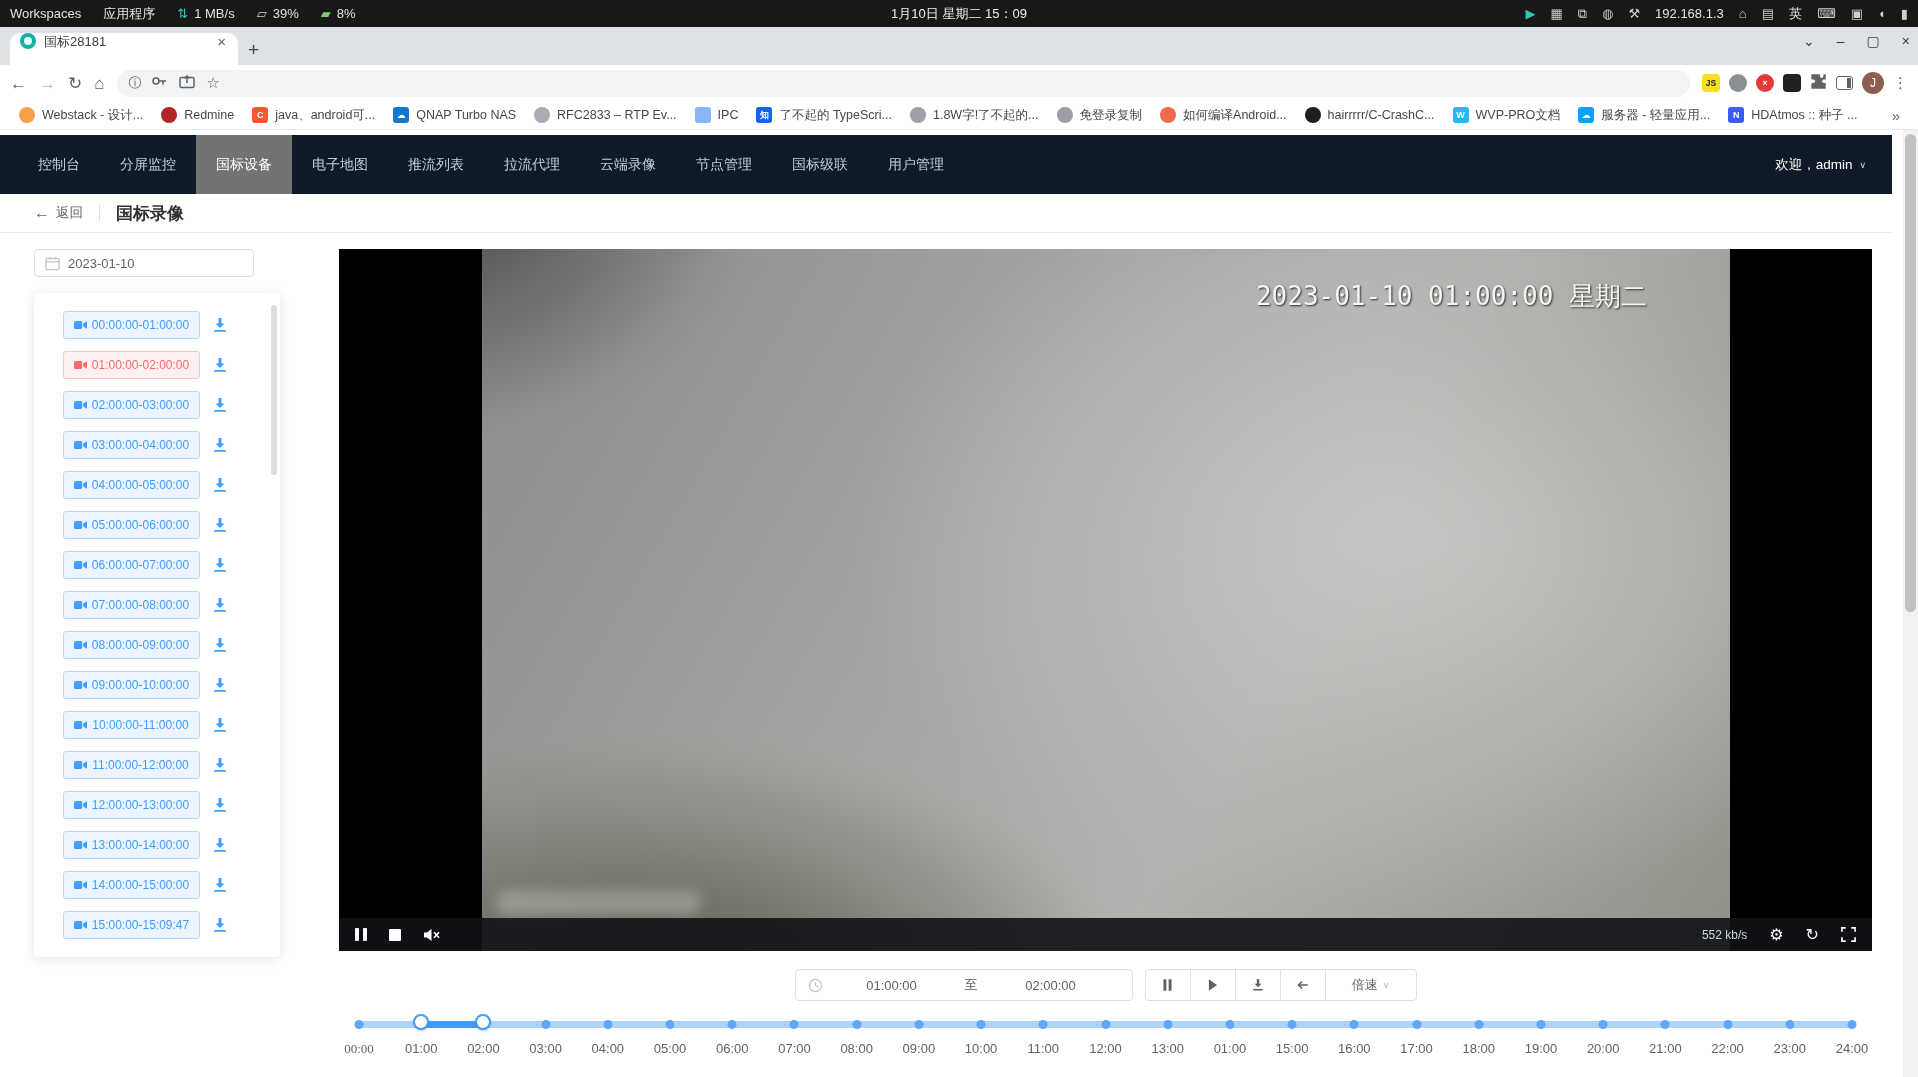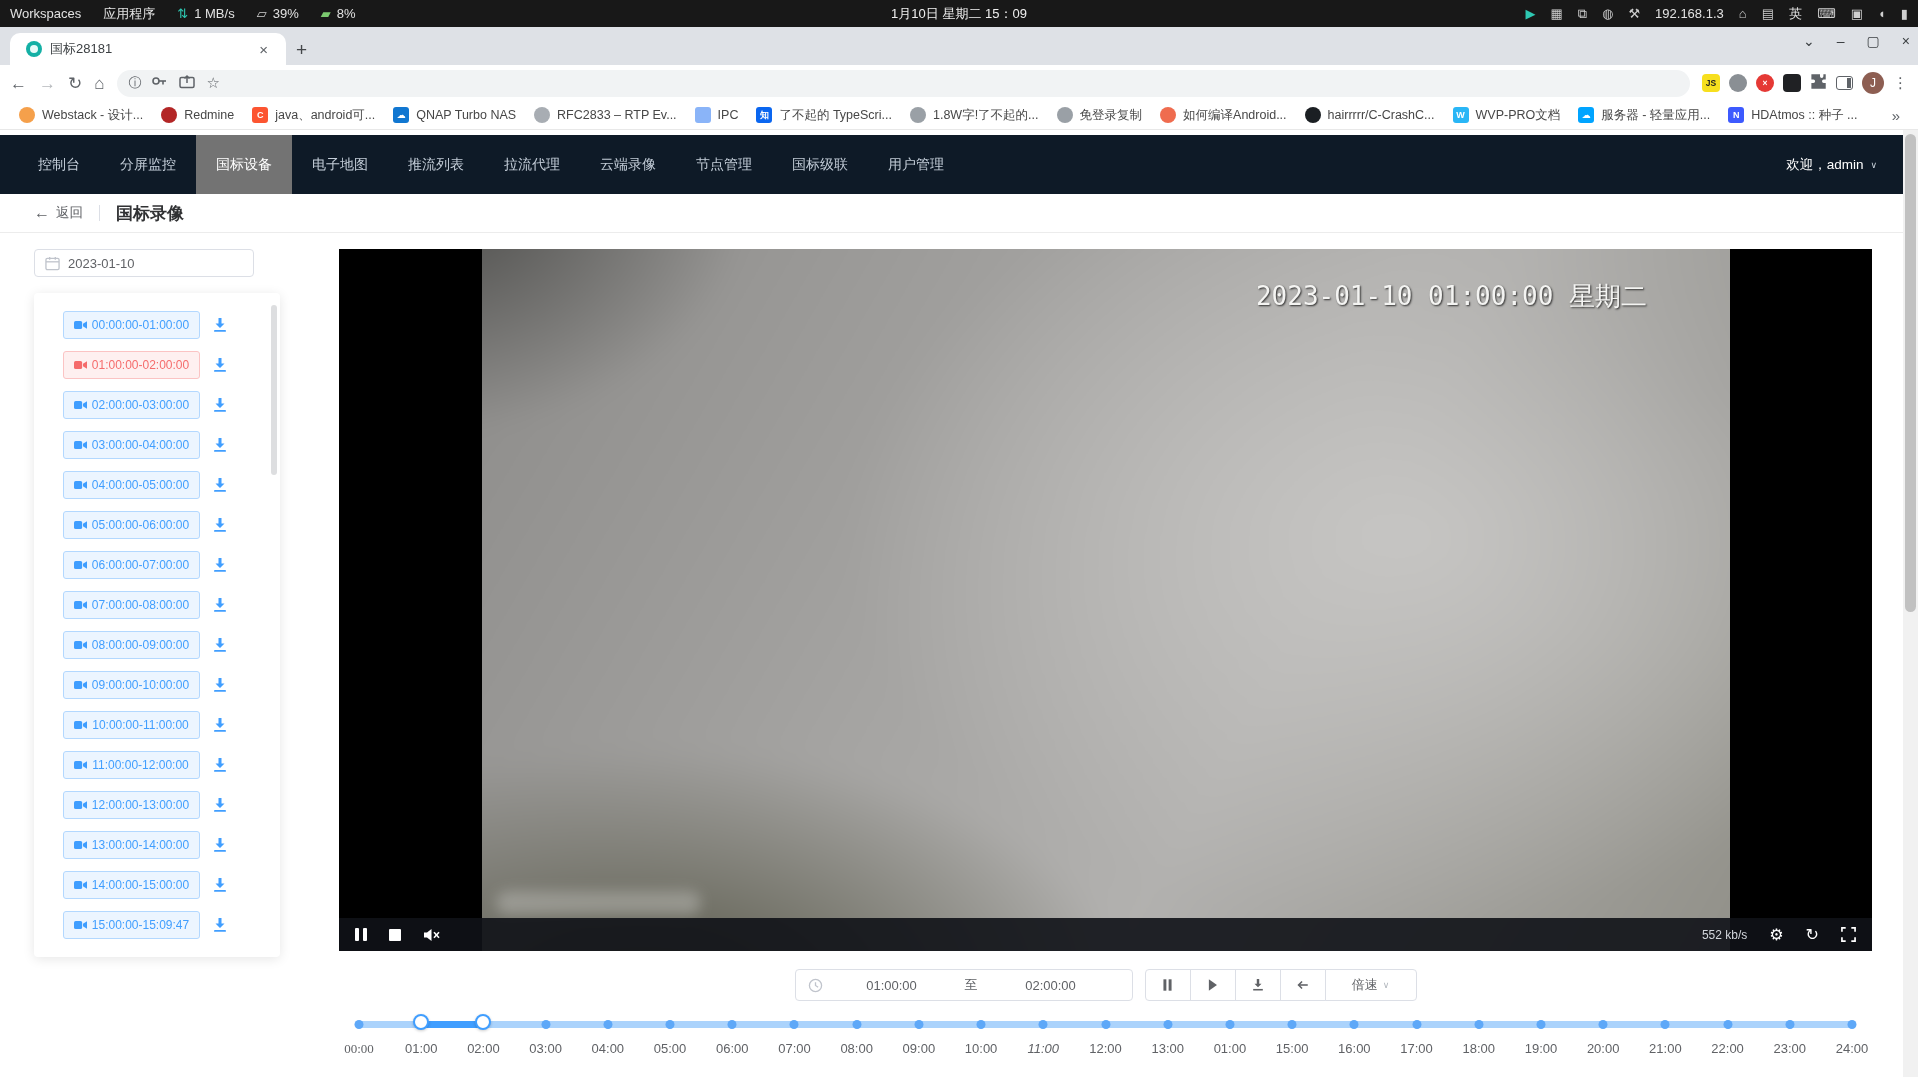--- a/index.html
+++ b/index.html
@@ -13,22 +13,22 @@
   .db-left{display:flex;align-items:center;gap:22px}
   .db-item{display:inline-flex;align-items:center;gap:6px;cursor:default}
   .db-ico{font-size:13px;line-height:1;color:#cfcfcf}
   .db-ico.teal{color:#2ec8b2}
   .db-ico.green{color:#7bc96f}
   .db-center{position:absolute;left:50%;transform:translateX(-50%);color:#f0f0f0}
   .db-right{margin-left:auto;display:flex;align-items:center;gap:15px}
 
   
   .tabstrip{height:38px;background:#dee1e6;display:flex;align-items:flex-end;padding:0 10px;position:relative}
-  .tab{height:32px;width:276px;background:#fff;border-radius:10px 10px 0 0;display:flex;align-items:center;
-    gap:8px;padding:0 16px;font-size:13px;color:#3c4043}
+  .tab{height:32px;width:228px;background:#fff;border-radius:10px 10px 0 0;display:flex;align-items:flex-start;
+    gap:8px;padding:0 10px;font-size:13px;color:#3c4043}
   .favicon{width:16px;height:16px;border-radius:50%;background:#14b0a5;flex:none;position:relative}
   .favicon::after{content:"";position:absolute;inset:4px;border-radius:50%;background:#e7fbf9}
   .tab-title{flex:1;white-space:nowrap;overflow:hidden}
   .tab-close{color:#5f6368;font-size:15px;cursor:pointer;padding:0 2px}
   .newtab{font-size:19px;color:#44474a;margin:0 0 4px 10px;cursor:pointer}
   .win-controls{position:absolute;right:8px;top:6px;display:flex;gap:22px;color:#3c4043;font-size:14px}
   .win-controls span{cursor:pointer}
 
   
   .toolbar{height:36px;background:#fff;display:flex;align-items:center;padding:0 10px;gap:12px}
@@ -56,21 +56,21 @@
     color:#474747;white-space:nowrap;cursor:pointer}
   .bm-ico{width:16px;height:16px;border-radius:3px;display:flex;align-items:center;justify-content:center;
     color:#fff;font-size:9px;font-weight:bold;flex:none}
   .bm-ico.circle{border-radius:50%}
   .bm-more{font-size:15px;color:#5f6368;padding:0 8px;cursor:pointer}
 
   
   .page{position:relative;height:947px;background:#fff}
   .page-scrollbar{position:absolute;top:0;right:0;width:15px;bottom:0;background:#f1f1f1}
   .page-scrollbar .thumb{position:absolute;left:2px;right:2px;top:4px;height:478px;background:#c1c1c1;border-radius:6px}
-  .app{margin-right:15px;padding-top:5px;background:#fff}
+  .app{margin-right:26px;padding-top:5px;background:#fff}
 
   
   .app-nav{height:59px;background:#0e1a27;display:flex;align-items:center;padding:0 0 0 18px}
   .nav-tabs{display:flex;height:100%}
   .nav-tab{height:100%;display:flex;align-items:center;padding:0 20px;font-size:14px;color:#c3cdd8;cursor:pointer}
   .nav-tab.active{background:#737373;color:#fff}
   .welcome{margin-left:auto;margin-right:26px;color:#fff;font-size:13.5px;display:flex;align-items:center;gap:7px;cursor:pointer}
   .welcome .caret{font-size:9px;color:#cdd6df}
 
   
@@ -777,21 +777,21 @@
               <span class="tl-label" style="left: 4.16667%;">01:00</span>
               <span class="tl-label" style="left: 8.33333%;">02:00</span>
               <span class="tl-label" style="left: 12.5%;">03:00</span>
               <span class="tl-label" style="left: 16.6667%;">04:00</span>
               <span class="tl-label" style="left: 20.8333%;">05:00</span>
               <span class="tl-label" style="left: 25%;">06:00</span>
               <span class="tl-label" style="left: 29.1667%;">07:00</span>
               <span class="tl-label" style="left: 33.3333%;">08:00</span>
               <span class="tl-label" style="left: 37.5%;">09:00</span>
               <span class="tl-label" style="left: 41.6667%;">10:00</span>
-              <span class="tl-label" style="left: 45.8333%; font-style: italic;">11:00</span>
+              <span class="tl-label" style="left: 45.8333%;">11:00</span>
               <span class="tl-label" style="left: 50%;">12:00</span>
               <span class="tl-label" style="left: 54.1667%;">13:00</span>
               <span class="tl-label" style="left: 58.3333%;">01:00</span>
               <span class="tl-label" style="left: 62.5%;">15:00</span>
               <span class="tl-label" style="left: 66.6667%;">16:00</span>
               <span class="tl-label" style="left: 70.8333%;">17:00</span>
               <span class="tl-label" style="left: 75%; text-align: right;">18:00</span>
               <span class="tl-label" style="left: 79.1667%;">19:00</span>
               <span class="tl-label" style="left: 83.3333%;">20:00</span>
               <span class="tl-label" style="left: 87.5%;">21:00</span>

